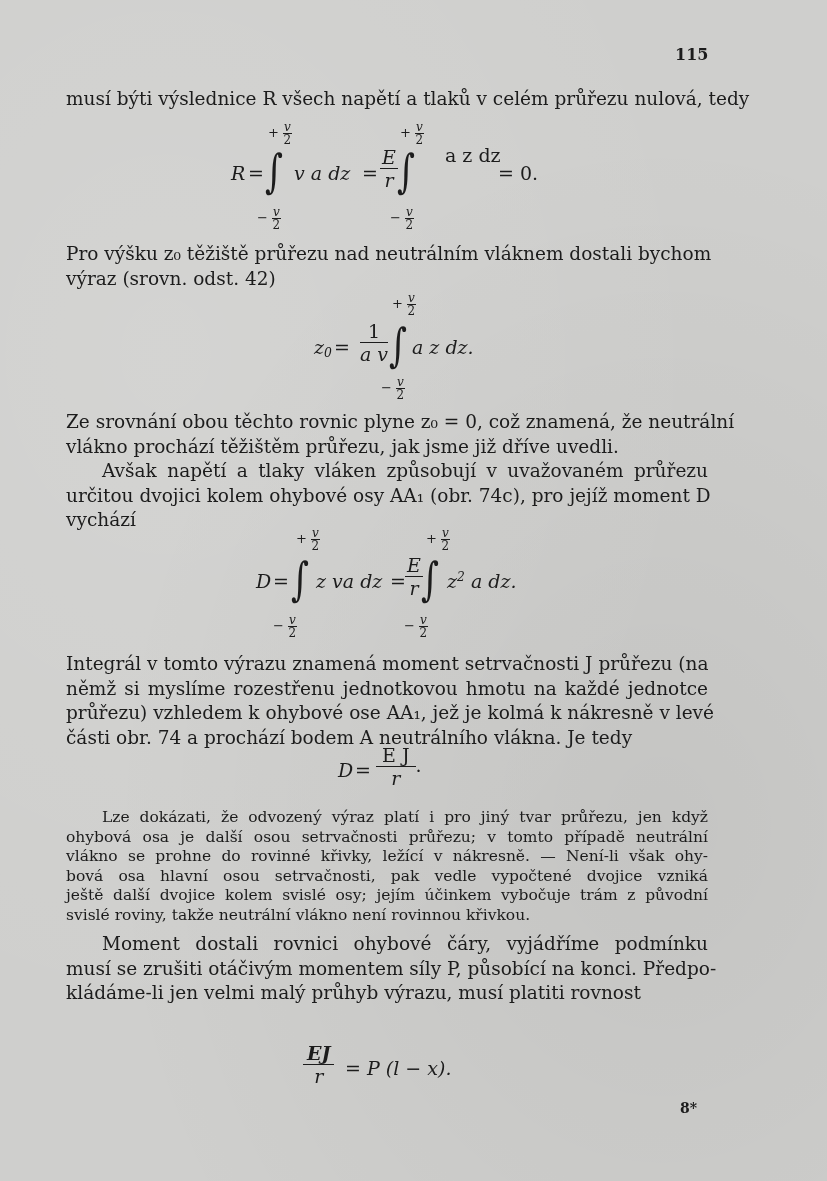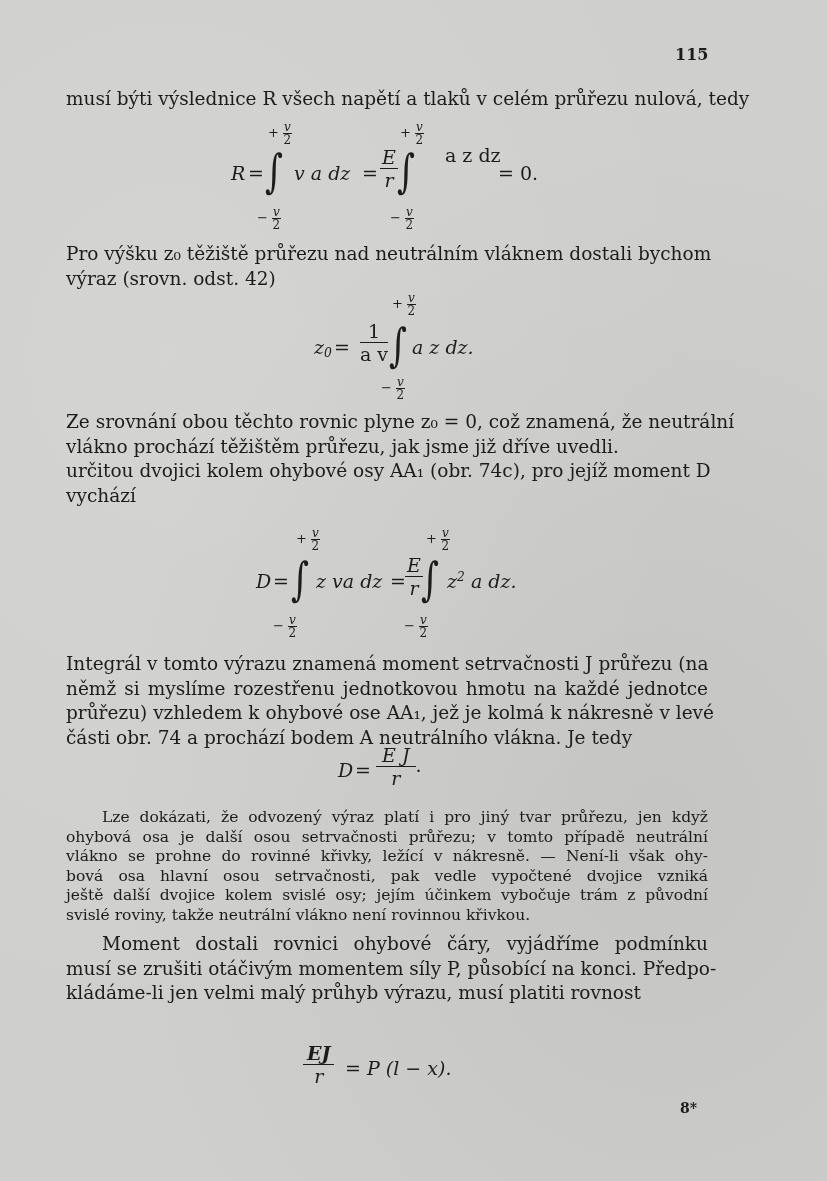--- a/index.html
+++ b/index.html
@@ -60,33 +60,34 @@
   </div>
 
   <div class="text" style="top:242px;">
     <span class="line">Pro výšku z₀ těžiště průřezu nad neutrálním vláknem dostali bychom</span>
     <span class="line last">výraz (srovn. odst. 42)</span>
   </div>
 
   <div>
     <span class="eq" style="left:314px; top:336px; font-style:italic;"><span>z</span><sub>0</sub></span>
     <span class="eq" style="left:334px; top:336px;">=</span>
-    <span class="eq" style="left:360px; top:320px;"><span class="frac"><span class="num">1</span><span class="den" style="">a v</span></span></span>
+    <span class="eq" style="left:360px; top:320px;"><span class="frac"><span class="num">1</span><span class="den" style="font-style:italic;">a v</span></span></span>
     <span class="intg" style="left:386px; top:322px;">∫</span>
     <span class="lim" style="left:392px; top:292px;"><span>+</span> <span class="small-frac"><span class="n">v</span><span class="d">2</span></span></span>
     <span class="lim" style="left:381px; top:376px;"><span>−</span> <span class="small-frac"><span class="n">v</span><span class="d">2</span></span></span>
     <span class="eq" style="left:412px; top:336px; font-style:italic;text-align:right;">a z dz.</span>
   </div>
 
   <div class="text" style="top:410px;">
     <span class="line">Ze srovnání obou těchto rovnic plyne z₀ = 0, což znamená, že neutrální</span>
     <span class="line last">vlákno prochází těžištěm průřezu, jak jsme již dříve uvedli.</span>
   </div>
 
   <div class="text" style="top:459px;">
+    <span class="line" style="padding-left:36px;">Avšak napětí a tlaky vláken způsobují v uvažovaném průřezu</span>
     <span class="line">určitou dvojici kolem ohybové osy AA₁ (obr. 74c), pro jejíž moment D</span>
     <span class="line last">vychází</span>
   </div>
 
   <div>
     <span class="eq" style="left:256px; top:570px; font-style:italic;">D</span>
     <span class="eq" style="left:273px; top:570px;">=</span>
     <span class="intg" style="left:288px; top:556px;">∫</span>
     <span class="lim" style="left:296px; top:527px;"><span>+</span> <span class="small-frac"><span class="n">v</span><span class="d">2</span></span></span>
     <span class="lim" style="left:273px; top:614px;"><span>−</span> <span class="small-frac"><span class="n">v</span><span class="d">2</span></span></span>
@@ -102,21 +103,21 @@
   <div class="text" style="top:652px;">
     <span class="line">Integrál v tomto výrazu znamená moment setrvačnosti J průřezu (na</span>
     <span class="line">němž si myslíme rozestřenu jednotkovou hmotu na každé jednotce</span>
     <span class="line">průřezu) vzhledem k ohybové ose AA₁, jež je kolmá k nákresně v levé</span>
     <span class="line last">části obr. 74 a prochází bodem A neutrálního vlákna. Je tedy</span>
   </div>
 
   <div>
     <span class="eq" style="left:338px; top:759px; font-style:italic;">D</span>
     <span class="eq" style="left:355px; top:759px;">=</span>
-    <span class="eq" style="left:376px; top:744px;"><span class="frac"><span class="num" style="font-style:italic; padding:0 6px;">E J</span><span class="den" style="font-style:italic;">r</span></span><span>.</span></span>
+    <span class="eq" style="left:376px; top:744px;"><span class="frac"><span class="num" style="padding:0 6px;">E J</span><span class="den" style="font-style:italic;">r</span></span><span>.</span></span>
   </div>
 
   <div class="text small" style="top:808px;">
     <span class="line" style="padding-left:36px;">Lze dokázati, že odvozený výraz platí i pro jiný tvar průřezu, jen když</span>
     <span class="line">ohybová osa je další osou setrvačnosti průřezu; v tomto případě neutrální</span>
     <span class="line">vlákno se prohne do rovinné křivky, ležící v nákresně. — Není-li však ohy-</span>
     <span class="line">bová osa hlavní osou setrvačnosti, pak vedle vypočtené dvojice vzniká</span>
     <span class="line">ještě další dvojice kolem svislé osy; jejím účinkem vybočuje trám z původní</span>
     <span class="line last">svislé roviny, takže neutrální vlákno není rovinnou křivkou.</span>
   </div>

